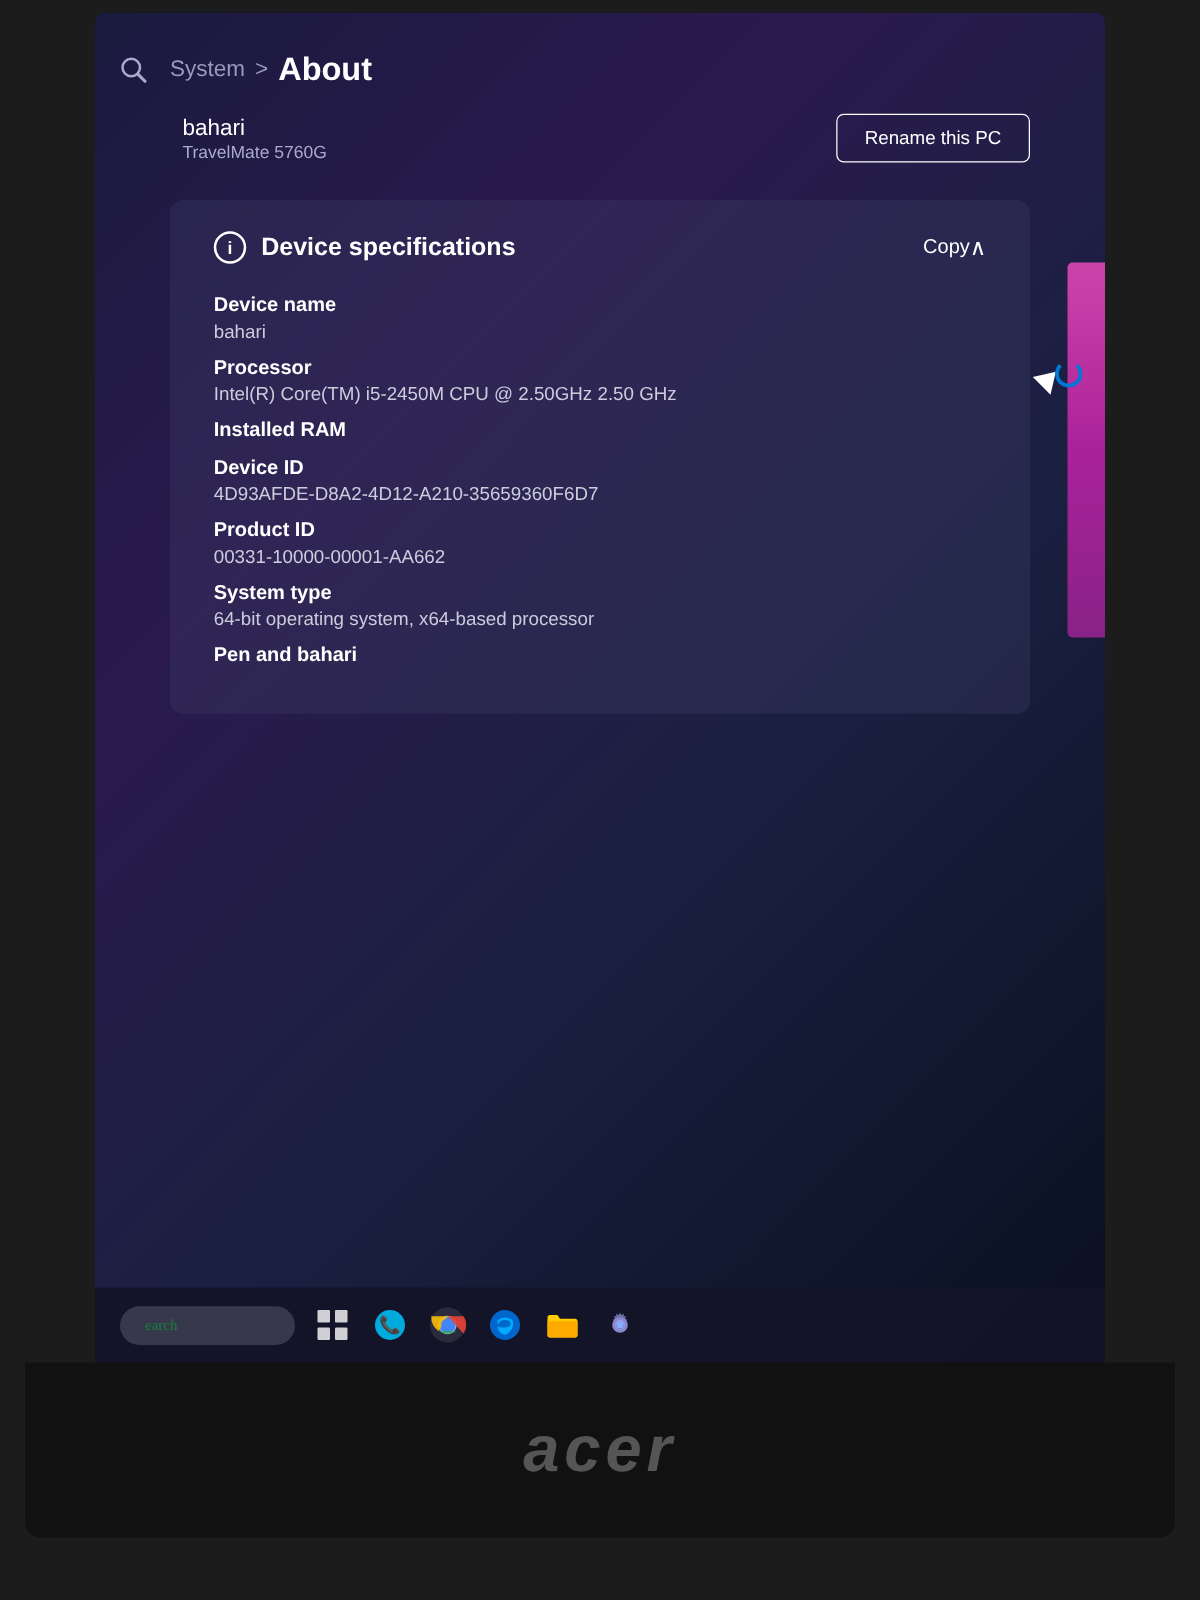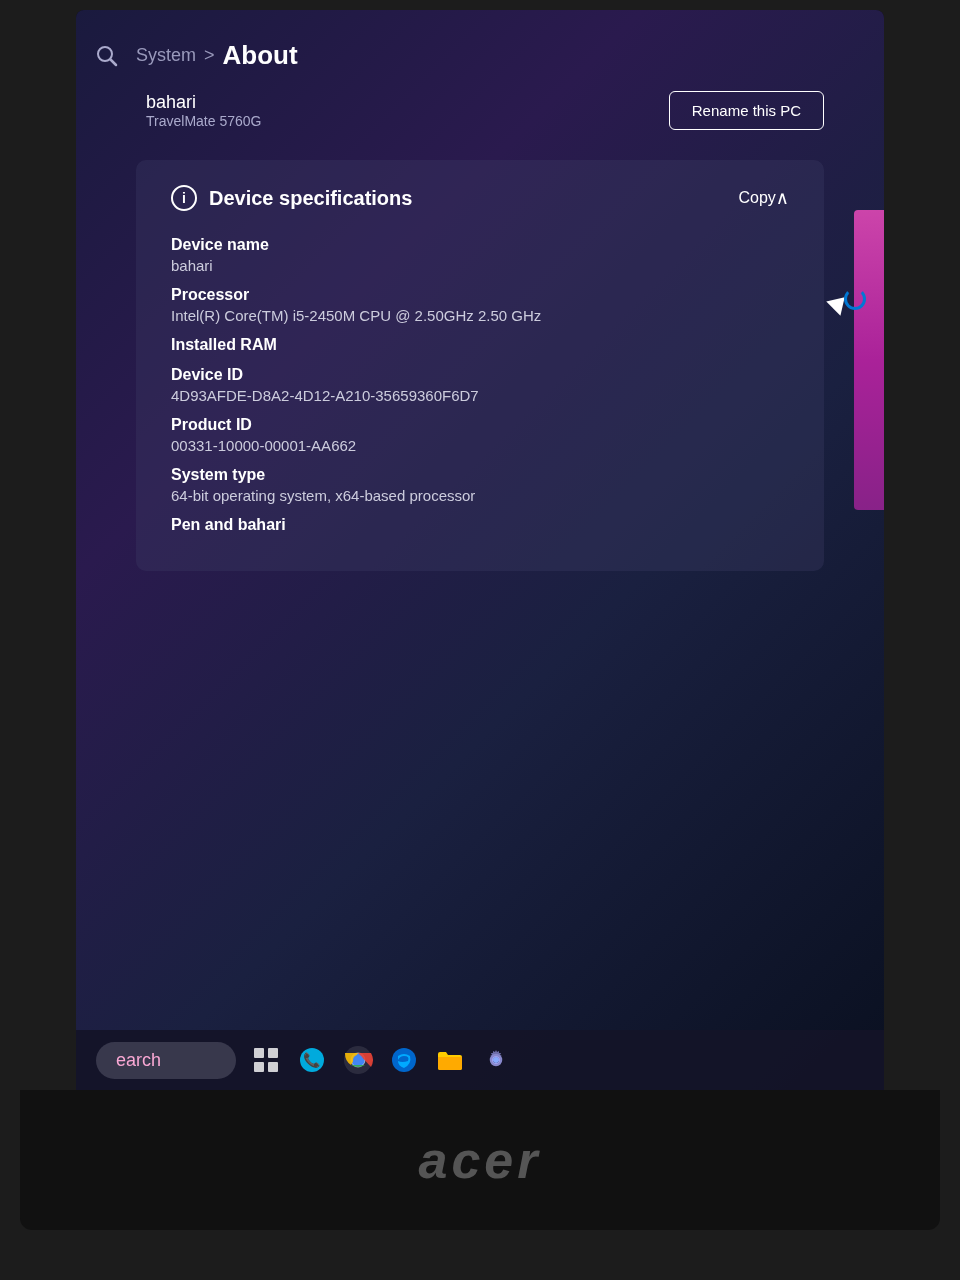--- a/index.html
+++ b/index.html
@@ -52,23 +52,24 @@
       align-items: center;
       padding: 0 20px;
       gap: 12px;
       z-index: 10;
     }
 
     .search-bar {
       background: rgba(80, 80, 100, 0.6);
       border-radius: 20px;
       padding: 8px 20px;
-      color: #f9a8d4;
-      font-size: 18px;
+      color: #15803d;
+      font-size: 12px;
       width: 140px;
+      font-family: Liberation Serif, serif;
     }
 
     .taskbar-icons {
       display: flex;
       gap: 10px;
       align-items: center;
     }
 
     .taskbar-icon {
       width: 36px;

